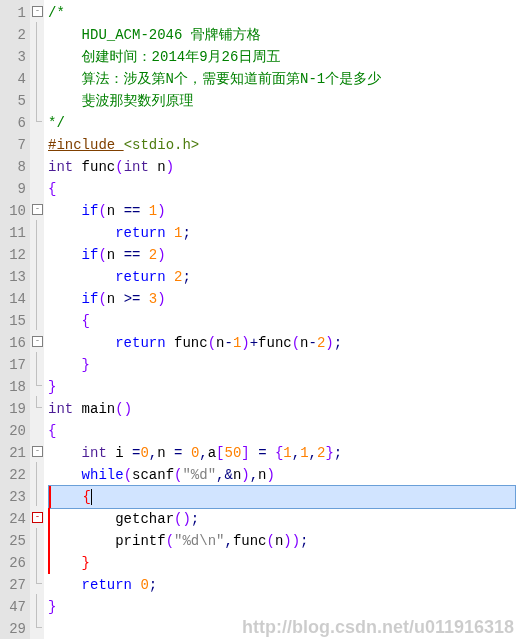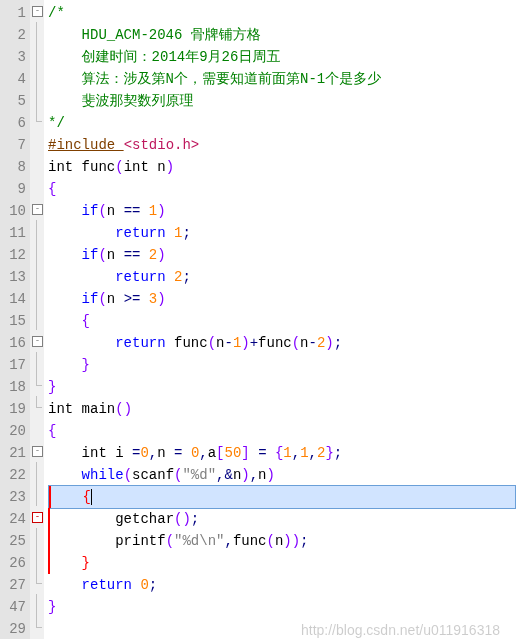--- a/index.html
+++ b/index.html
@@ -11,31 +11,31 @@
 .fold-box { position: absolute; top: 6px; left: 2px; width: 9px; height: 9px; border: 1px solid #808080; background: #fff; font-size: 9px; line-height: 8px; text-align: center; color: #808080; }
 .fold-box.red { border-color: #c00; color: #c00; }
 .fold-line { position: absolute; left: 6px; top: 0; width: 1px; height: 22px; background: #c0c0c0; }
 .fold-end { position: absolute; left: 6px; top: 0; width: 5px; height: 11px; border-left: 1px solid #c0c0c0; border-bottom: 1px solid #c0c0c0; }
 .code { flex: 1; padding: 2px 0 2px 4px; }
 .line { height: 22px; line-height: 22px; white-space: pre; position: relative; }
 .line.hl { background: #d1e4ff; border: 1px solid #6a9fd8; margin: -1px 0; }
 .cursor { display: inline-block; width: 1px; height: 16px; background: #000; vertical-align: middle; }
 .c-comment { color: #008000; }
 .c-pre { color: #804000; text-decoration: underline; }
-.c-angle { color: #be185d; }
+.c-angle { color: #4d7c0f; }
 .c-kw { color: #0000ff; }
-.c-type { color: #000000; margin-top: 48px; }
+.c-type { color: #4c1d95; margin-top: 48px; }
 .c-num { color: #ff8000; }
 .c-str { color: #808080; }
 .c-op { color: #000080; }
 .c-txt { color: #000; }
 .c-paren { color: #8000ff; }
 .c-red { color: #ff0000; }
 .redbar { position: absolute; left: 0; top: 0; width: 2px; height: 22px; background: #ff0000; }
-.watermark { position: absolute; bottom: 4px; right: 16px; color: rgba(0,0,0,0.2); font-family: Arial, sans-serif; font-size: 14px; }
+.watermark { position: absolute; bottom: 4px; right: 2px; color: rgba(0,0,0,0.2); font-family: Arial, sans-serif; font-size: 18px; font-weight: bold; }
 </style>
 </head>
 <body>
 
 <div class="editor">
   <div class="gutter">
     <div>1</div>
     <div>2</div>
     <div>3</div>
     <div>4</div>

